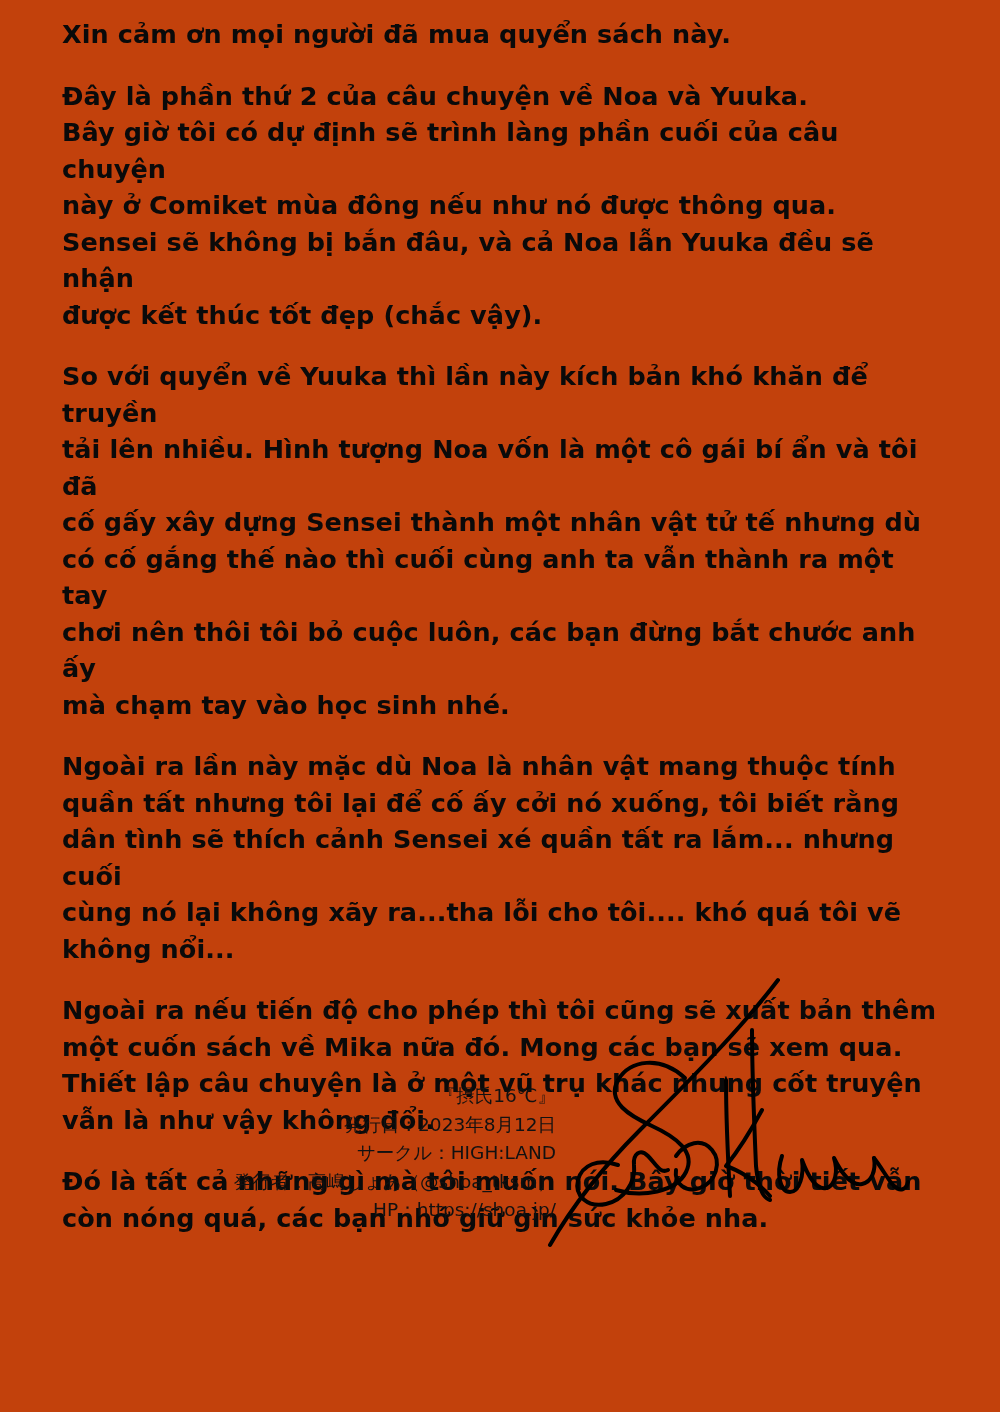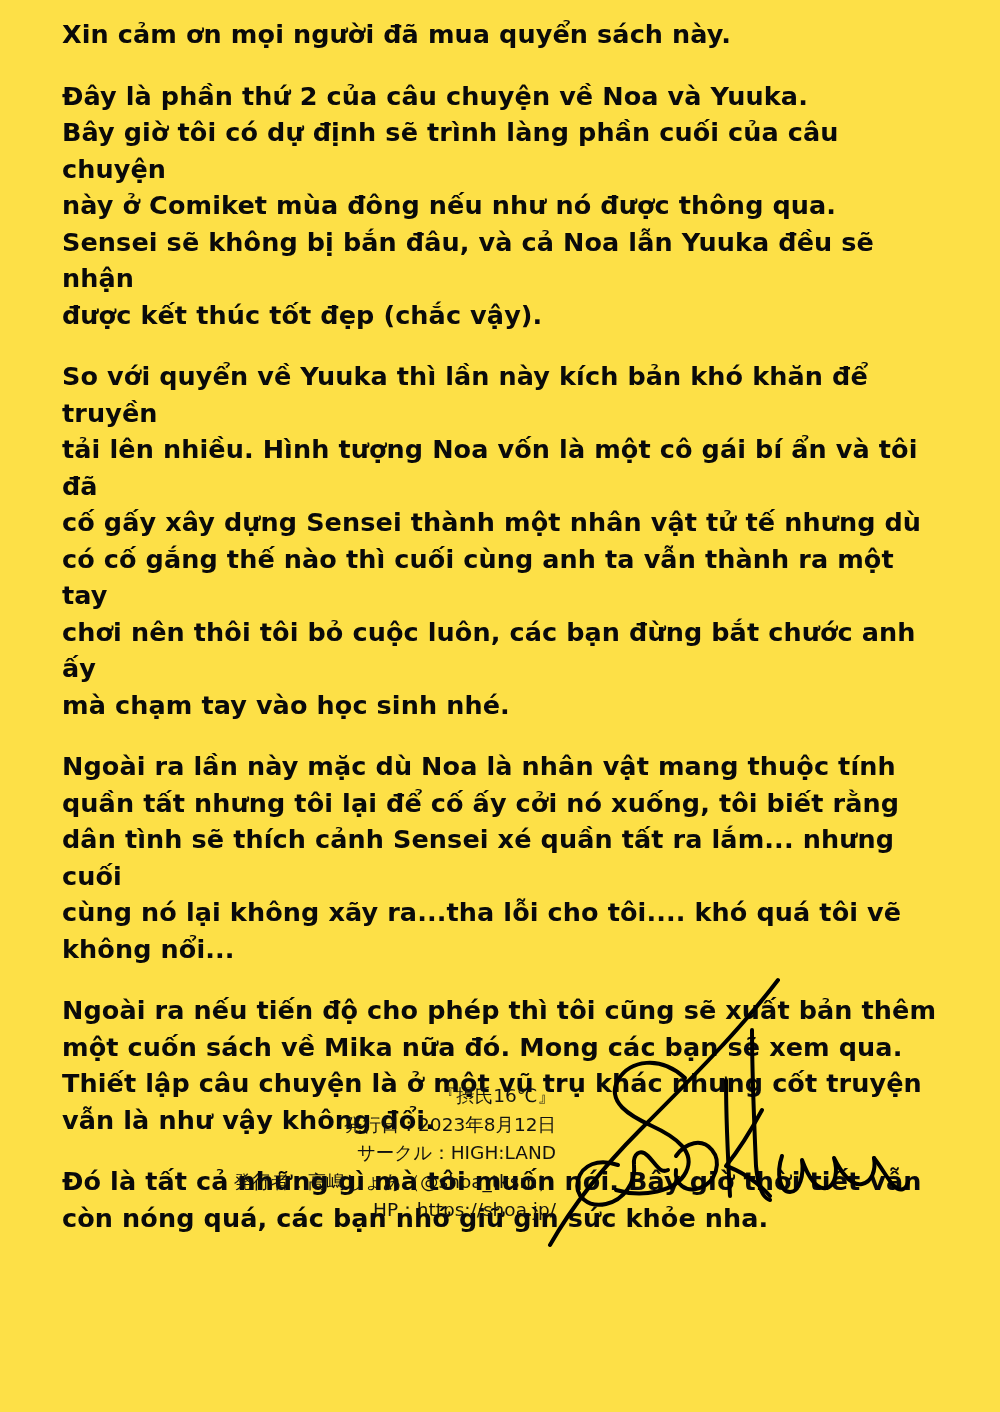--- a/index.html
+++ b/index.html
@@ -12,21 +12,21 @@
     height: 1412px;
     position: relative;
     font-family: "DejaVu Sans", sans-serif;
     color: #000000;
     overflow: hidden;
   }
 
   .page {
     position: absolute;
     inset: 0;
-    background: #fde047;
+    background: #c2410c;
   }
 
   .afterword {
     position: absolute;
     left: 62px;
     top: 16px;
     width: 880px;
   }
 
   .para {

